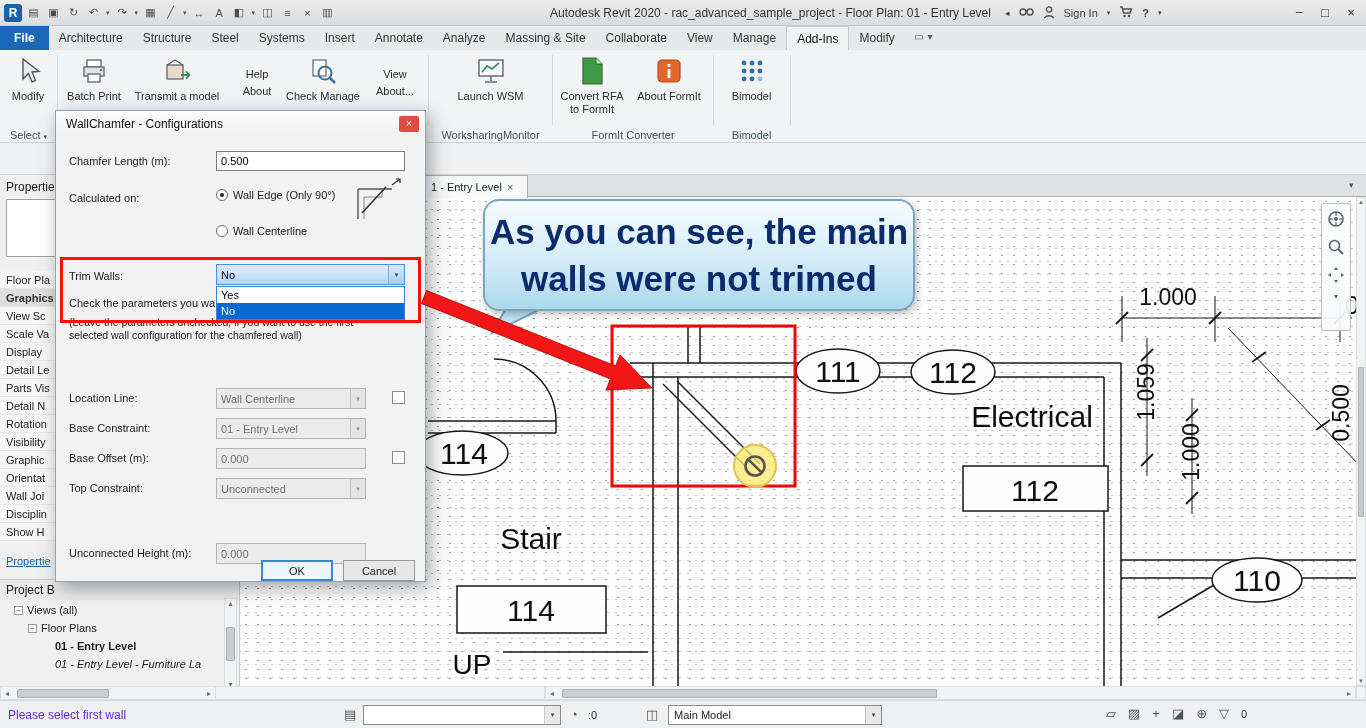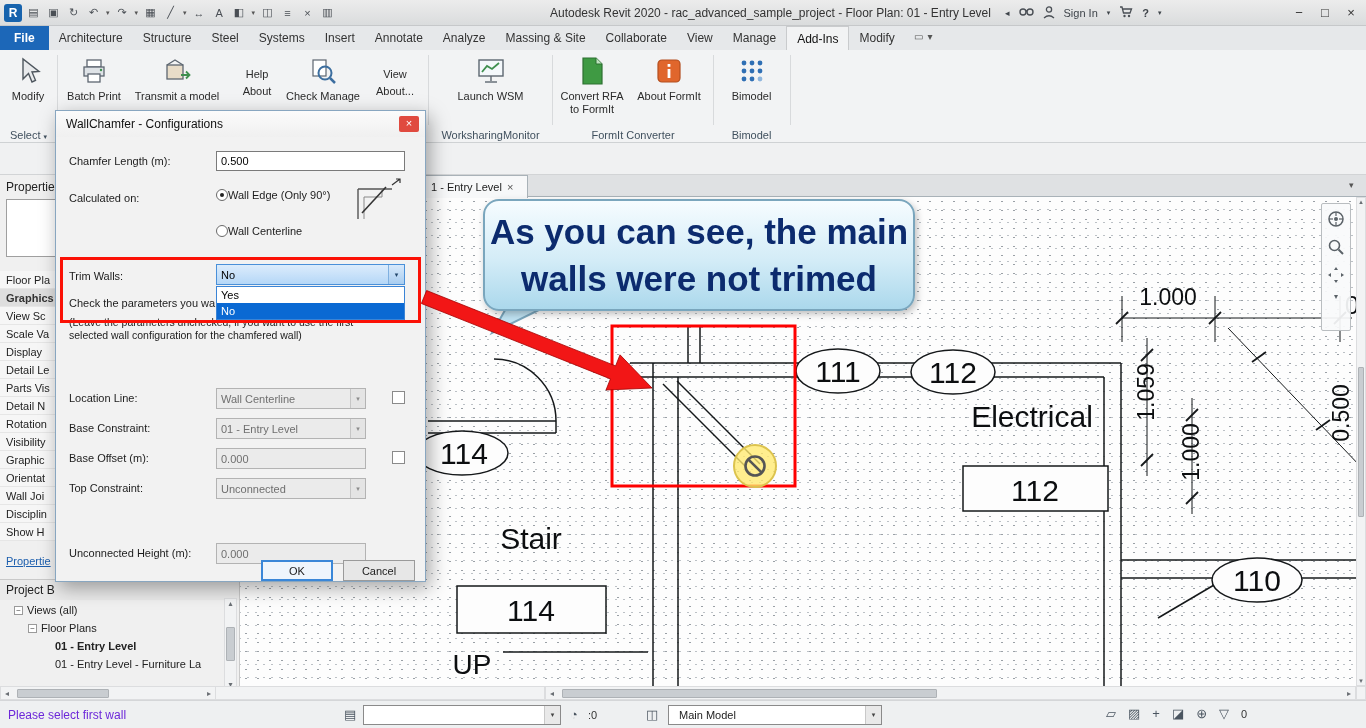--- a/index.html
+++ b/index.html
@@ -55,32 +55,32 @@
   #navbar{position:absolute;left:1081px;top:6px;width:30px;height:128px;background:rgba(249,250,251,.93);border:1px solid #b9bdc0;border-radius:2px;display:flex;flex-direction:column;align-items:center;padding-top:4px;gap:6px;color:#5b6票268}
   .navicon{width:22px;height:22px;display:flex;align-items:center;justify-content:center;color:#5b6268}
   
   .sbar{position:absolute;background:#f2f3f4;border:1px solid #dcdddf;display:flex;align-items:center;color:#6a6f74;font-size:8px}
   .sthumb{background:#c9cdd1;border:1px solid #aeb2b6;border-radius:1px}
   .sbtn{width:12px;text-align:center;flex:0 0 12px}
   
   #statusbar{position:absolute;left:0;top:700px;width:1366px;height:28px;background:#eef0f1;border-top:1px solid #d4d6d8;font-size:12px}
   #status-msg{position:absolute;left:8px;top:7px;color:#6d28d9}
   .sicon{position:absolute;top:6px;font-size:13px;color:#4a5560}
-  .scombo{position:absolute;top:4px;height:20px;background:#fff;border:1px solid #8a8a8a;font-size:11px;display:flex;align-items:center;padding-left:10px;color:#222}
+  .scombo{position:absolute;top:4px;height:20px;background:#fff;border:1px solid #8a8a8a;font-size:11px;display:flex;align-items:center;padding-left:5px;color:#222}
   .scombo .arrow{margin-left:auto;width:16px;height:100%;background:#e9e9e9;border-left:1px solid #c9c9c9;display:flex;align-items:center;justify-content:center;font-size:7px;color:#444}
   #status-right{position:absolute;left:1106px;top:5px;display:flex;gap:12px;color:#4a5560;font-size:13px;align-items:center}
   #filter-count{font-size:11px;color:#333}
   #editable-count{position:absolute;left:588px;top:8px;font-size:11px;color:#333}
   
   #dialog{position:absolute;left:55px;top:110px;width:371px;height:472px;background:#f2f2f2;border:1px solid #88a6c0;box-shadow:4px 6px 18px rgba(0,0,0,.35);z-index:40}
   .dlg-title{position:absolute;left:0;top:0;width:100%;height:26px;background:linear-gradient(#fbfbfb,#f0f0f0);display:flex;align-items:center;padding:0 6px 0 10px;font-size:12px;color:#111}
   .dlg-close{margin-left:auto;width:20px;height:16px;background:#e04a3f;color:#fff;font-size:11px;line-height:15px;text-align:center;border-radius:2px}
   .dlabel{position:absolute;font-size:11px;color:#1c1c1c;white-space:nowrap}
   .dinput{position:absolute;height:20px;background:#fff;border:1px solid #7a7a7a;font-size:11px;display:flex;align-items:center;padding-left:4px;color:#000}
-  .radio-row{position:absolute;display:flex;align-items:center;font-size:11px;color:#1c1c1c}
+  .radio-row{position:absolute;display:flex;align-items:center;gap:5px;font-size:11px;color:#1c1c1c}
   .radio{width:12px;height:12px;border:1px solid #6a6a6a;border-radius:50%;background:#fff;position:relative;flex:0 0 12px}
   .radio.checked::after{content:"";position:absolute;inset:3px;background:#222;border-radius:50%}
   #red-frame{position:absolute;left:4px;top:146px;width:361px;height:66px;border:3px solid #fb1106;z-index:6;pointer-events:none}
   #trim-combo{position:absolute;left:160px;top:153px;width:189px;height:21px;background:linear-gradient(#dcecfc,#b5d7f7);border:1px solid #4a90d9;display:flex;align-items:center;padding-left:4px;font-size:11px;color:#000;z-index:5}
   #trim-combo .arrow{margin-left:auto;width:16px;height:100%;background:linear-gradient(#d7e9fb,#a9cdf0);border-left:1px solid #7fb0e0;display:flex;align-items:center;justify-content:center;font-size:7px;color:#23476b}
   #check-note{position:absolute;left:13px;top:186px;font-size:11px;color:#1c1c1c;white-space:nowrap;z-index:4}
   #trim-list{position:absolute;left:160px;top:175px;width:189px;height:34px;background:#fff;border:1px solid #3a84d6;z-index:7;font-size:11px}
   #trim-list .opt{height:16px;line-height:16px;padding-left:4px;color:#000}
   #trim-list .opt.sel{background:#0a69d3;color:#fff}
   #leave-note{position:absolute;left:13px;top:205px;width:348px;font-size:10.5px;line-height:12.5px;color:#1c1c1c;white-space:pre-line;z-index:2}
@@ -332,21 +332,21 @@
           <span class="tlabel">Views (all)</span>
         </div>
         <div class="trow" style="padding-left: 28px;">
           <span class="exp">−</span>
           <span class="tlabel">Floor Plans</span>
         </div>
         <div class="trow" style="padding-left: 42px;">
           <span class="exp noexp"></span>
           <span class="tlabel" style="font-weight: bold;">01 - Entry Level</span>
         </div>
-        <div class="trow" style="padding-left: 42px;">
+        <div class="trow" style="padding-left: 42px; font-style: italic;">
           <span class="exp noexp"></span>
           <span class="tlabel">01 - Entry Level - Furniture La</span>
         </div>
       </div>
 
     <div class="sbar" style="left:224px;top:423px;width:13px;height:92px;flex-direction:column;justify-content:space-between">
       <span>▴</span>
       <div class="sthumb" style="width:9px;height:34px"></div>
       <span>▾</span>
     </div>

